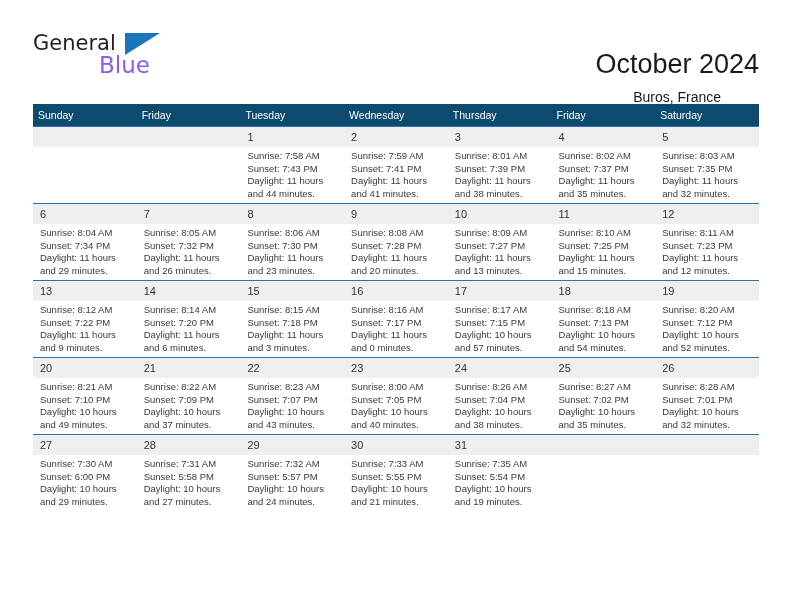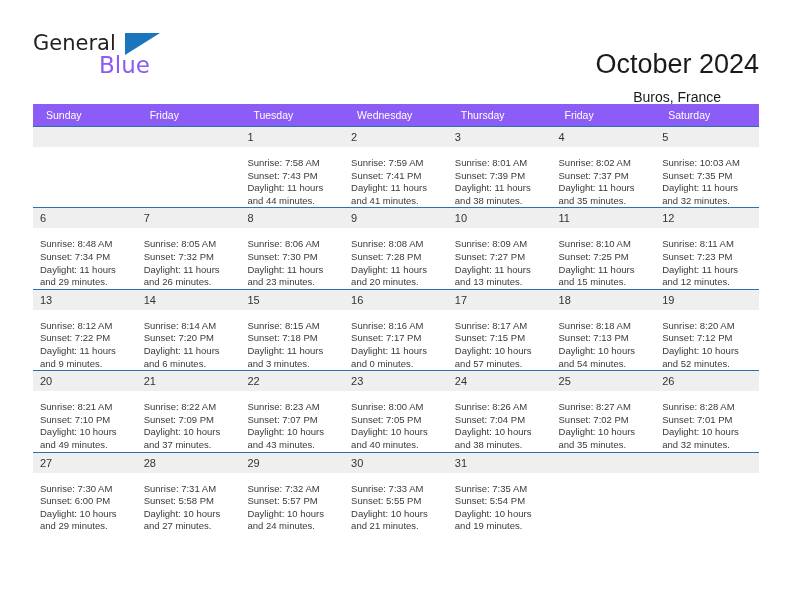--- a/index.html
+++ b/index.html
@@ -90,47 +90,47 @@
   
   .calendar {
     position: absolute;
     left: 33px;
     top: 104px;
     width: 726px;
     border-collapse: collapse;
     table-layout: fixed;
   }
   .calendar th {
-    background: #8b5cf6;
+    background: #0c4a6e;
     color: #ffffff;
     font-size: 10.5px;
     font-weight: normal;
     text-align: left;
-    padding: 5px 0 5px 13px;
+    padding: 5px 0 5px 5px;
     height: 12px;
     border: none;
   }
   .calendar td {
     vertical-align: top;
     padding: 0;
     border: none;
     border-top: 1px solid #2d6fb0;
     height: 76px;
     width: 103.7px;
   }
   .daynum {
     background: #efefef;
     font-size: 11px;
     color: #333333;
     padding: 3px 0 3px 7px;
     height: 14px;
     line-height: 14px;
   }
   .details {
-    padding: 10px 6px 0 7px;
+    padding: 3px 6px 0 7px;
     font-size: 9.5px;
     line-height: 12.6px;
     color: #3a3a3a;
   }
   .details div {
     white-space: nowrap;
   }
   td.blank .daynum {
     background: #efefef;
   }
@@ -220,33 +220,33 @@
           <div class="details">
             <div>Sunrise: 8:02 AM</div>
             <div>Sunset: 7:37 PM</div>
             <div>Daylight: 11 hours</div>
             <div>and 35 minutes.</div>
           </div>
         </td>
         <td>
           <div class="daynum">5</div>
           <div class="details">
-            <div>Sunrise: 10:03 AM</div>
+            <div>Sunrise: 8:03 AM</div>
             <div>Sunset: 7:35 PM</div>
             <div>Daylight: 11 hours</div>
             <div>and 32 minutes.</div>
           </div>
         </td>
       </tr>
 
       <tr>
         <td>
           <div class="daynum">6</div>
           <div class="details">
-            <div>Sunrise: 8:48 AM</div>
+            <div>Sunrise: 8:04 AM</div>
             <div>Sunset: 7:34 PM</div>
             <div>Daylight: 11 hours</div>
             <div>and 29 minutes.</div>
           </div>
         </td>
         <td>
           <div class="daynum">7</div>
           <div class="details">
             <div>Sunrise: 8:05 AM</div>
             <div>Sunset: 7:32 PM</div>

